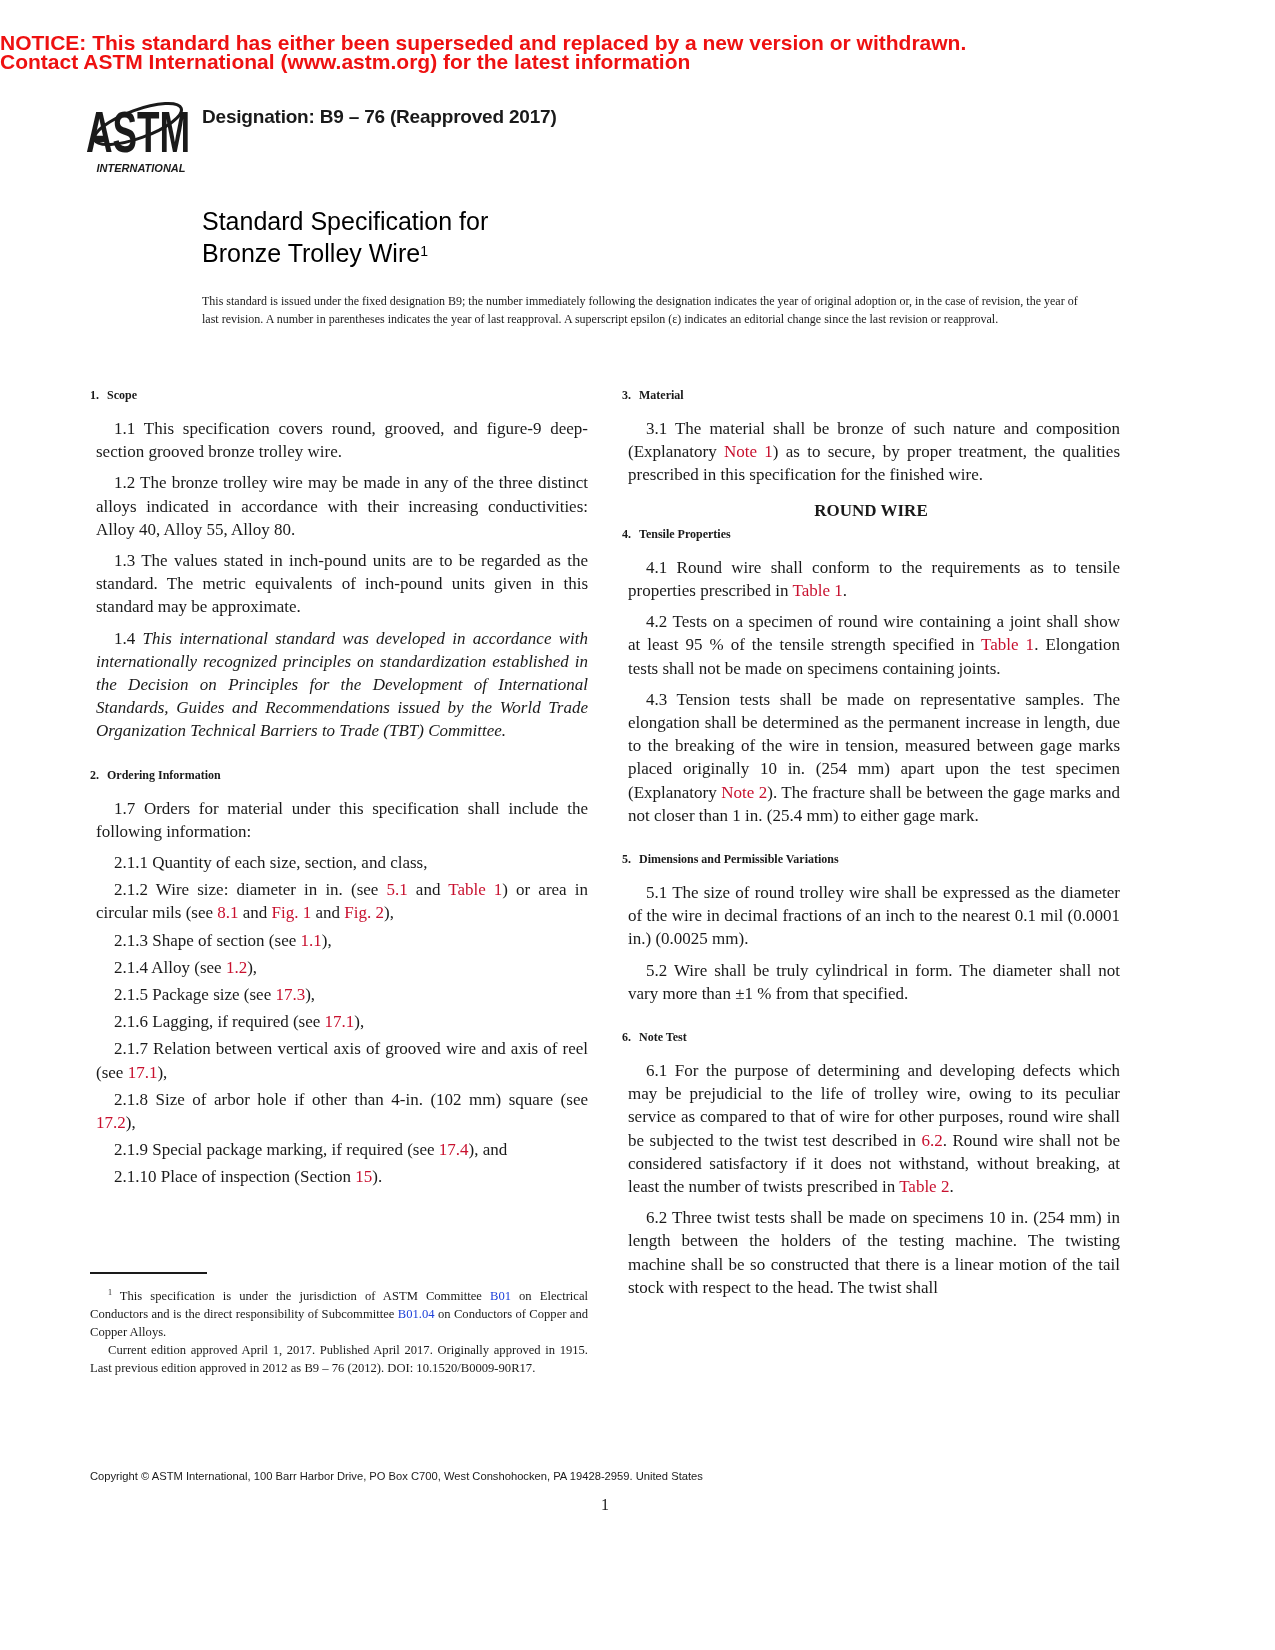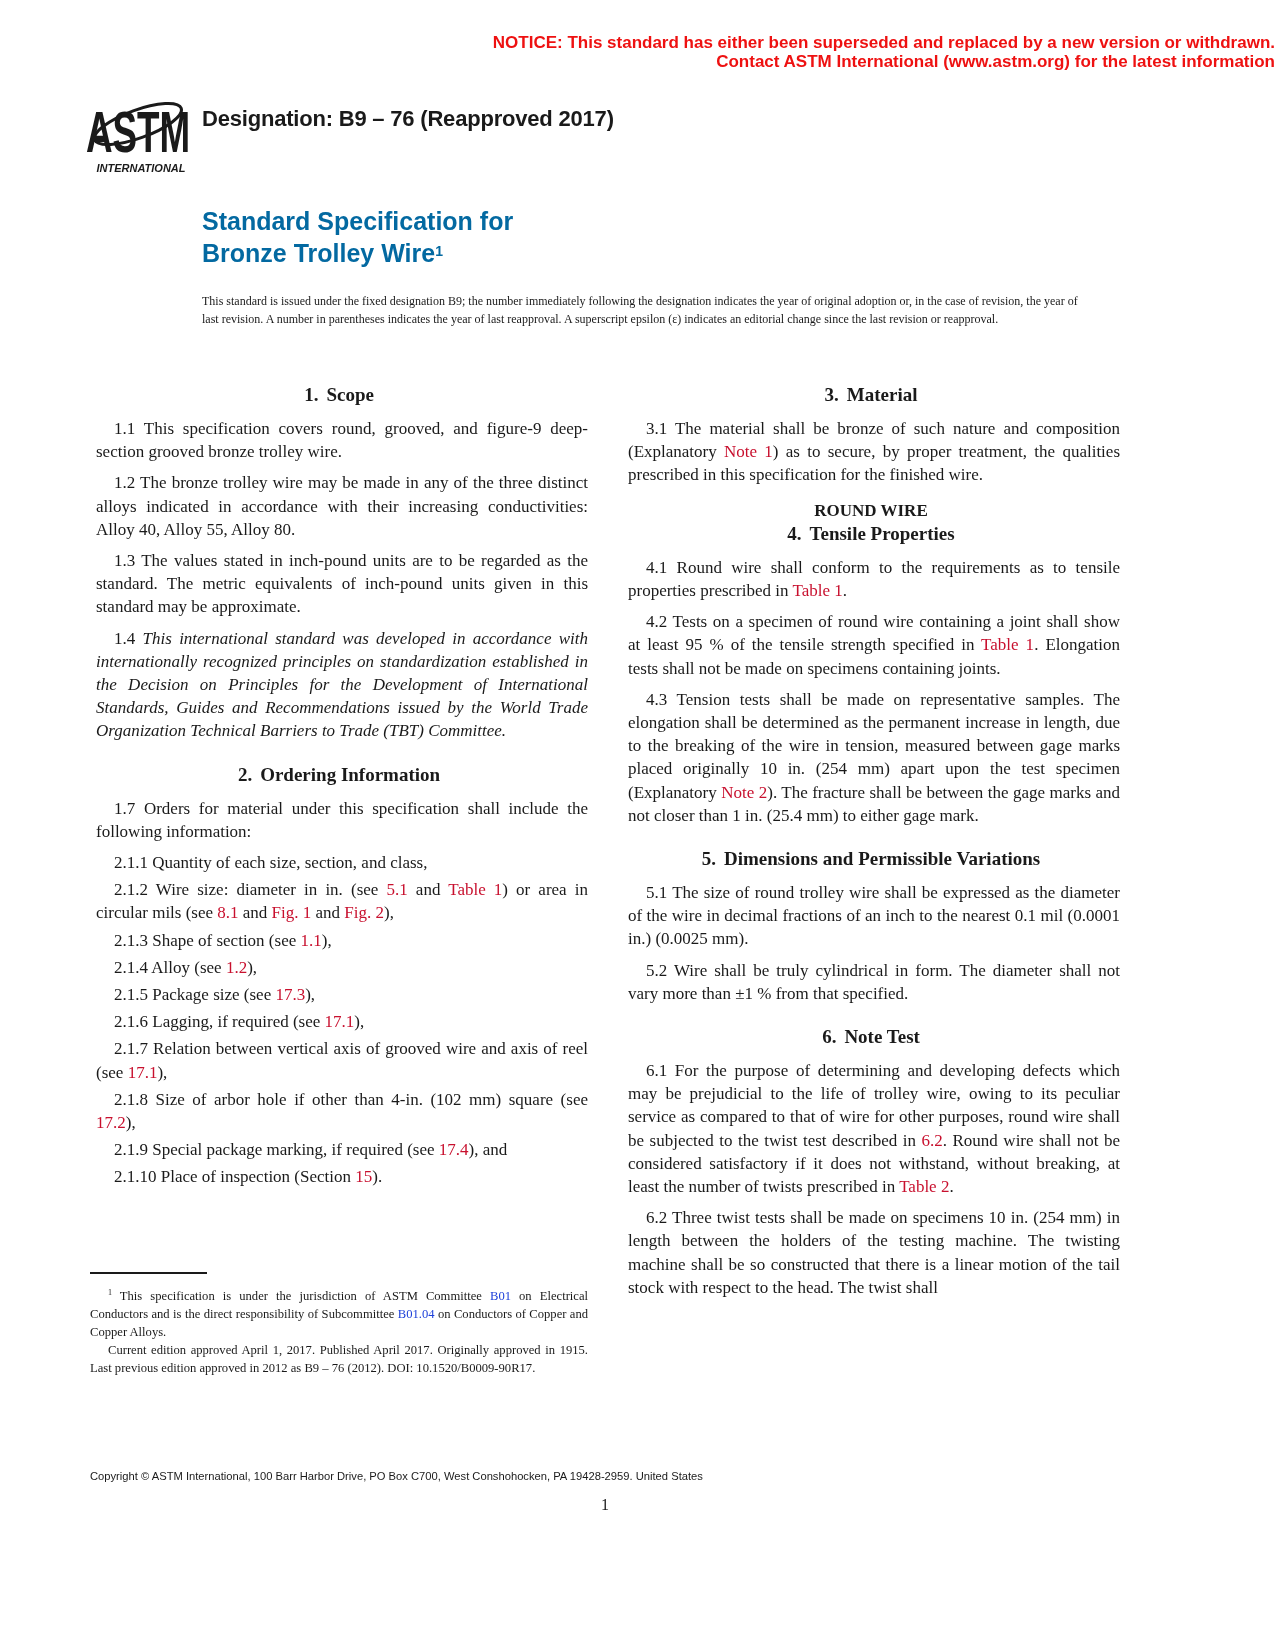--- a/index.html
+++ b/index.html
@@ -1,30 +1,30 @@
 <!DOCTYPE html>
 <html><head>
 <meta charset="utf-8">
 <style>
   html, body { margin: 0; padding: 0; background: #ffffff; }
   body { width: 1275px; height: 1650px; position: relative; overflow: hidden; color: #1a1a1a; }
-  .notice { position: absolute; left: 0; width: 1275px; top: 33px; text-align: right;
-    font-family: "Liberation Sans", sans-serif; font-weight: bold; font-size: 17px; line-height: 19px; color: #ee1111; }
+  .notice { position: absolute; left: 0; width: 1275px; top: 33px; text-align: left;
+    font-family: "Liberation Sans", sans-serif; font-weight: bold; font-size: 21px; line-height: 19px; color: #ee1111; }
   .logo { position: absolute; left: 86px; top: 80px; width: 110px; height: 96px; }
   .designation { position: absolute; left: 202px; top: 106px; font-family: "Liberation Sans", sans-serif;
-    font-weight: bold; font-size: 22px; color: #1a1a1a; letter-spacing: -0.2px; }
+    font-weight: bold; font-size: 19px; color: #1a1a1a; letter-spacing: -0.2px; }
   .title { position: absolute; left: 202px; top: 205px; font-family: "Liberation Sans", sans-serif;
-    font-weight: bold; font-size: 25px; line-height: 32px; color: #0369a1; }
+    font-weight: normal; font-size: 25px; line-height: 32px; color: #000000; }
   .title sup { font-size: 14px; vertical-align: top; position: relative; top: -2px; }
   .issuance { position: absolute; left: 202px; top: 292px; width: 880px; font-family: "Liberation Serif", serif;
     font-size: 12px; line-height: 18px; color: #1a1a1a; }
   .col { position: absolute; top: 383px; font-family: "Liberation Serif", serif; font-size: 17px; line-height: 23.2px; color: #1a1a1a; }
   .col.left { left: 90px; width: 498px; }
   .col.right { left: 622px; width: 498px; }
-  .col h2 { font-size: 19px; font-weight: bold; margin: 0 0 10px 0; line-height: 24px; text-align: center; }
+  .col h2 { font-size: 12px; font-weight: bold; margin: 0 0 10px 0; line-height: 24px; }
   .col h2 .num { margin-right: 8px; }
   .col p { margin: 0 0 8px 6px; text-align: justify; text-indent: 18px; }
   .col p.tight { margin-bottom: 4px; }
   .col .sec-gap { height: 12px; }
   .col .center-head { text-align: center; font-weight: bold; margin: 12px 0 0 0; font-size: 17px; }
   .ref { color: #c8102e; }
   .bluelink { color: #1c3fd9; }
   .ital { font-style: italic; }
   .fn-rule { position: absolute; left: 90px; top: 1272px; width: 117px; height: 2px; background: #1a1a1a; }
   .footnote { position: absolute; left: 90px; top: 1284px; width: 498px; font-family: "Liberation Serif", serif;

